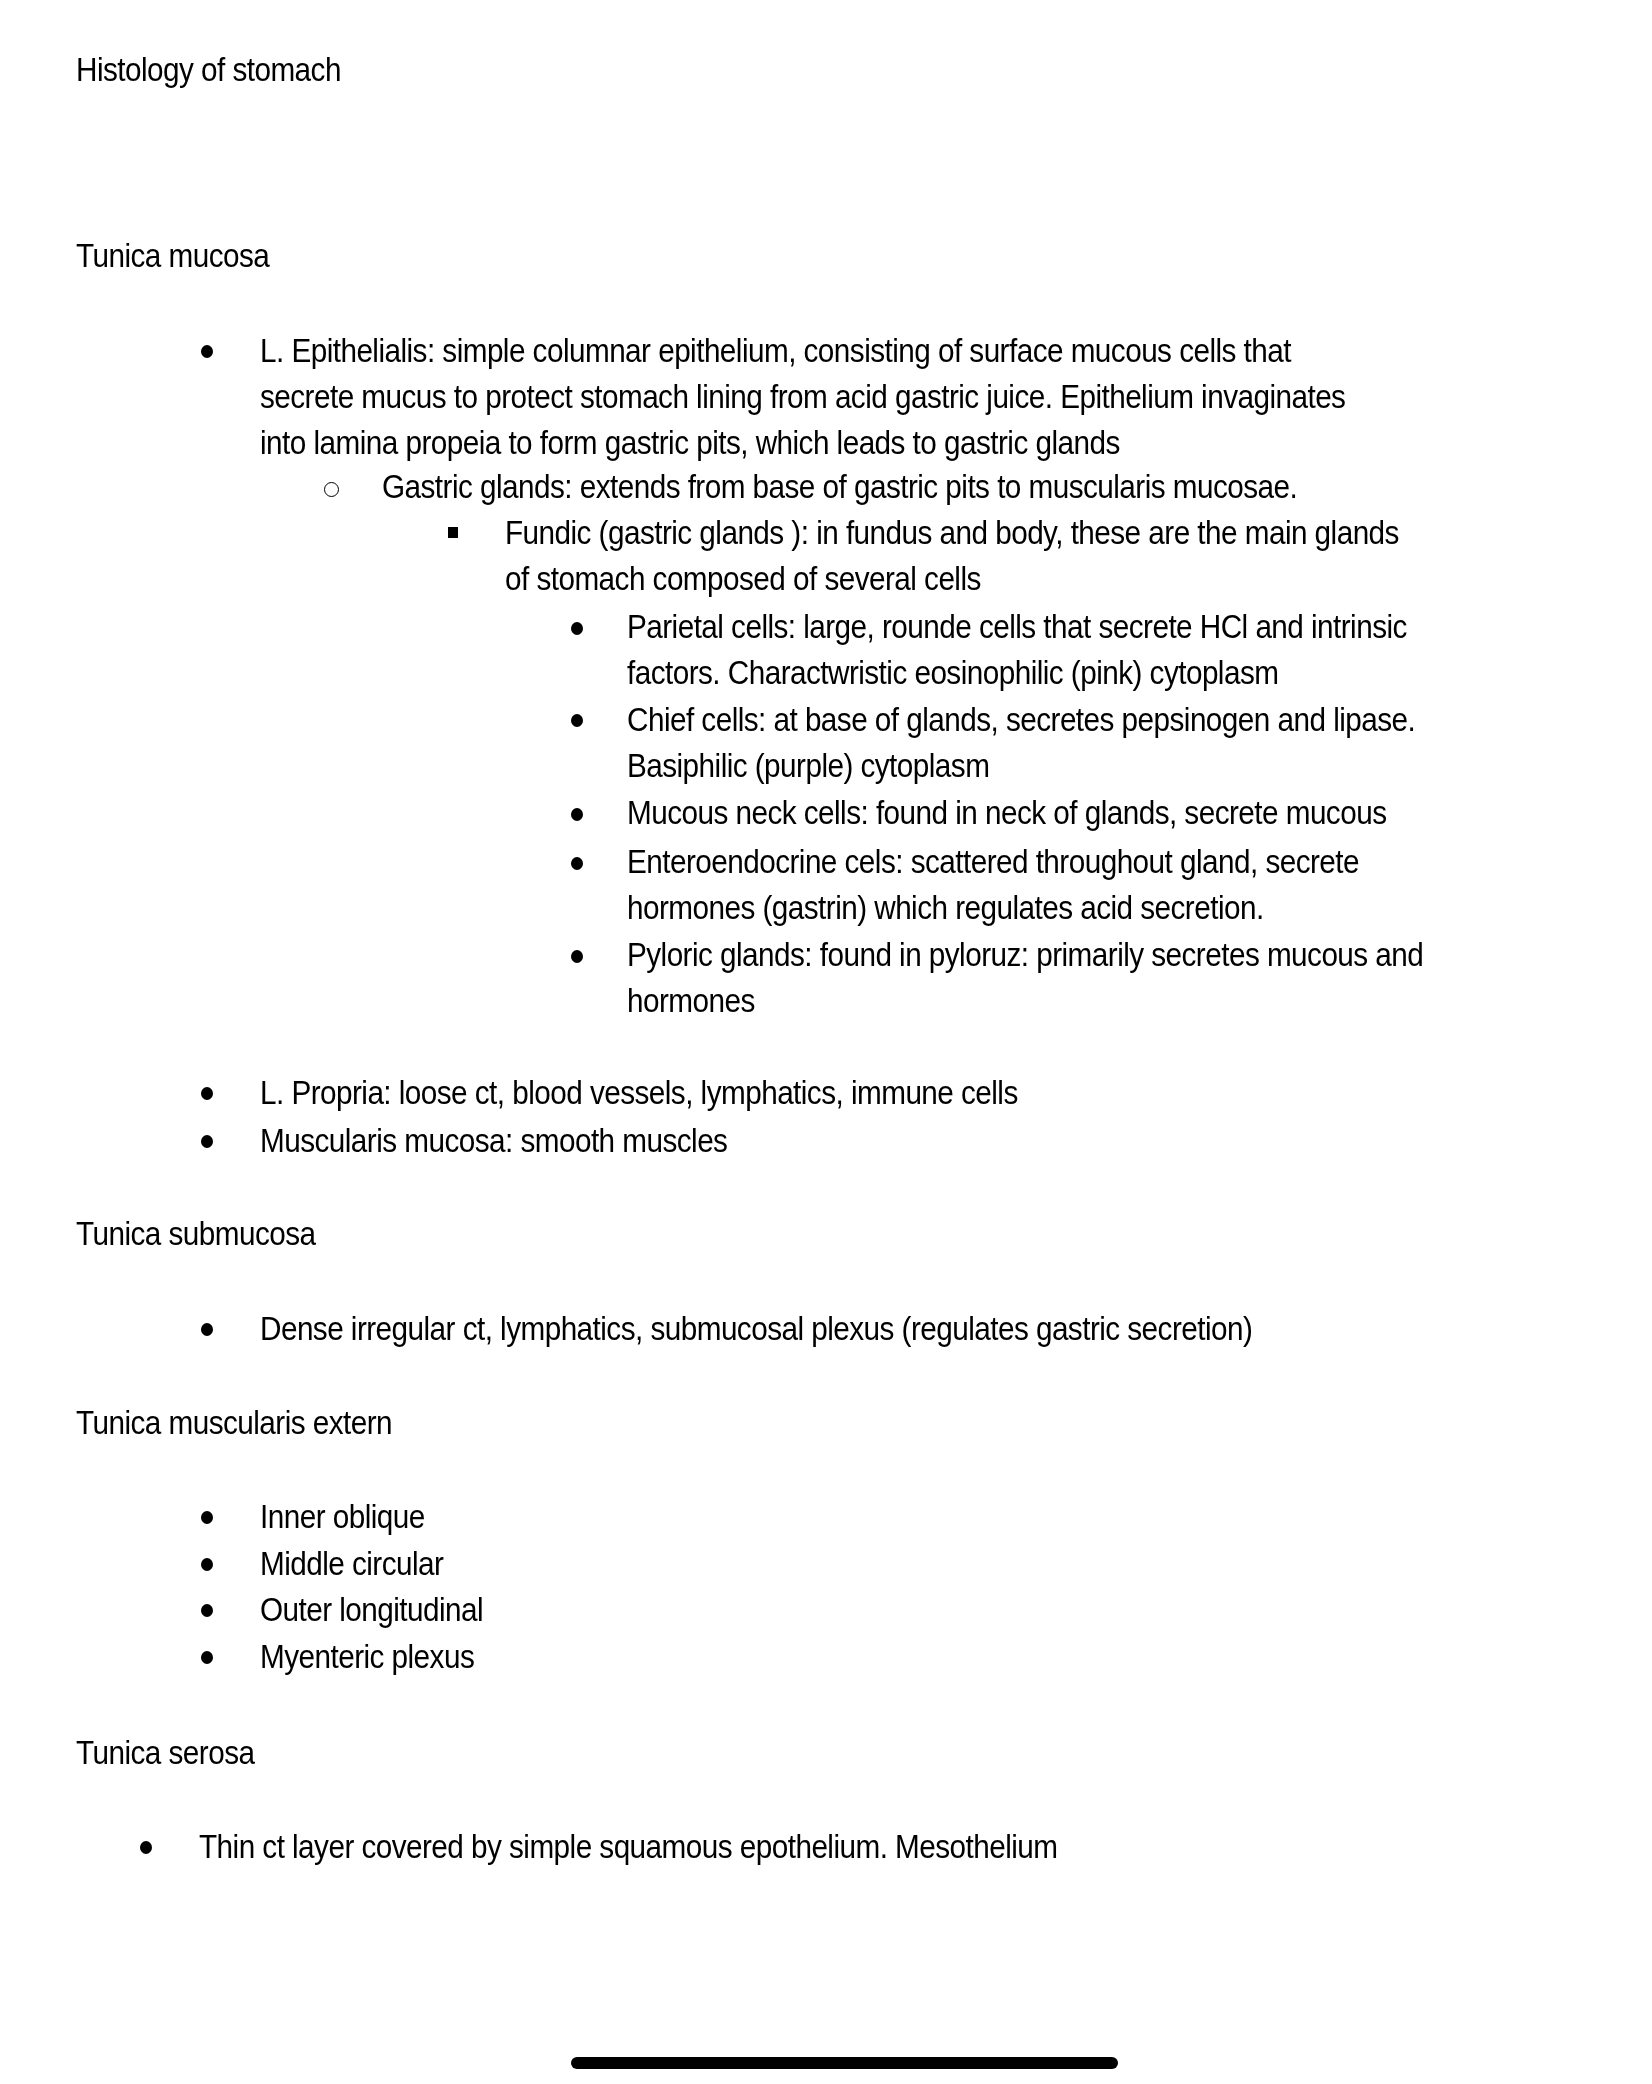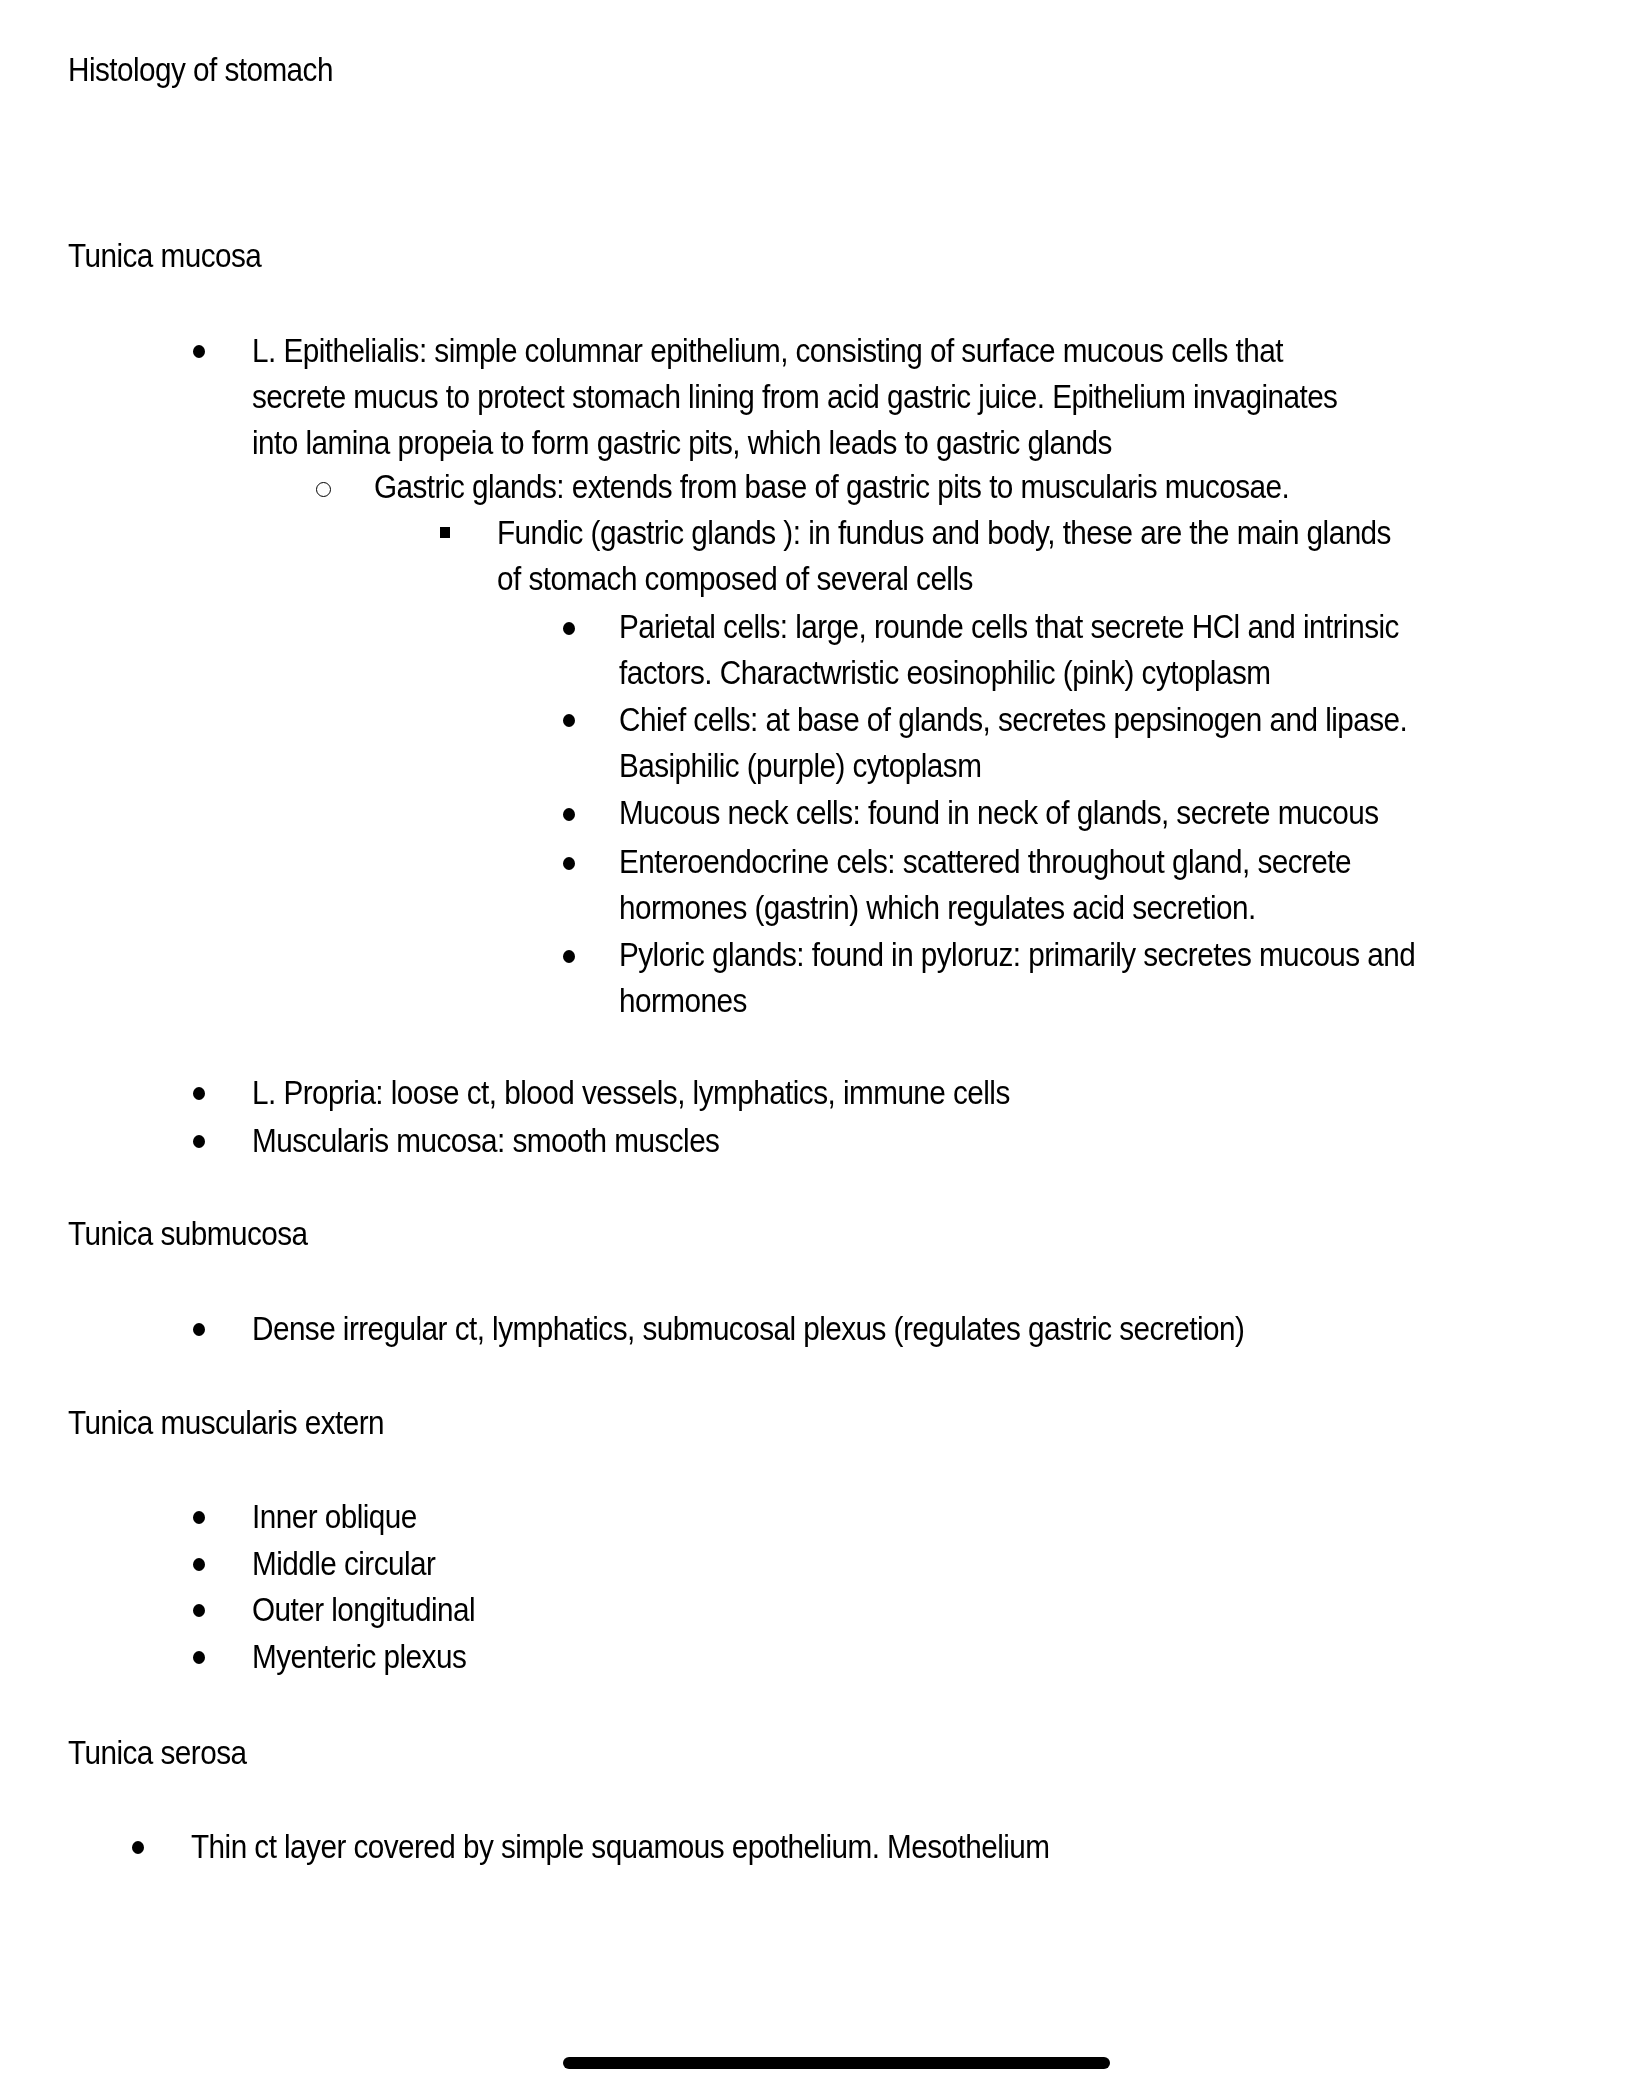--- a/index.html
+++ b/index.html
@@ -10,21 +10,21 @@
     body {
       width: 1652px;
       height: 2084px;
       position: relative;
       overflow: hidden;
       font-family: "Liberation Sans", sans-serif;
       color: #000000;
     }
     .page {
       position: absolute;
-      left: 0;
+      left: 8px;
       top: 0;
       width: 1368px;
       height: 2084px;
     }
     .line {
       position: absolute;
       font-size: 33px;
       line-height: 46px;
       white-space: nowrap;
       letter-spacing: -0.6px;

